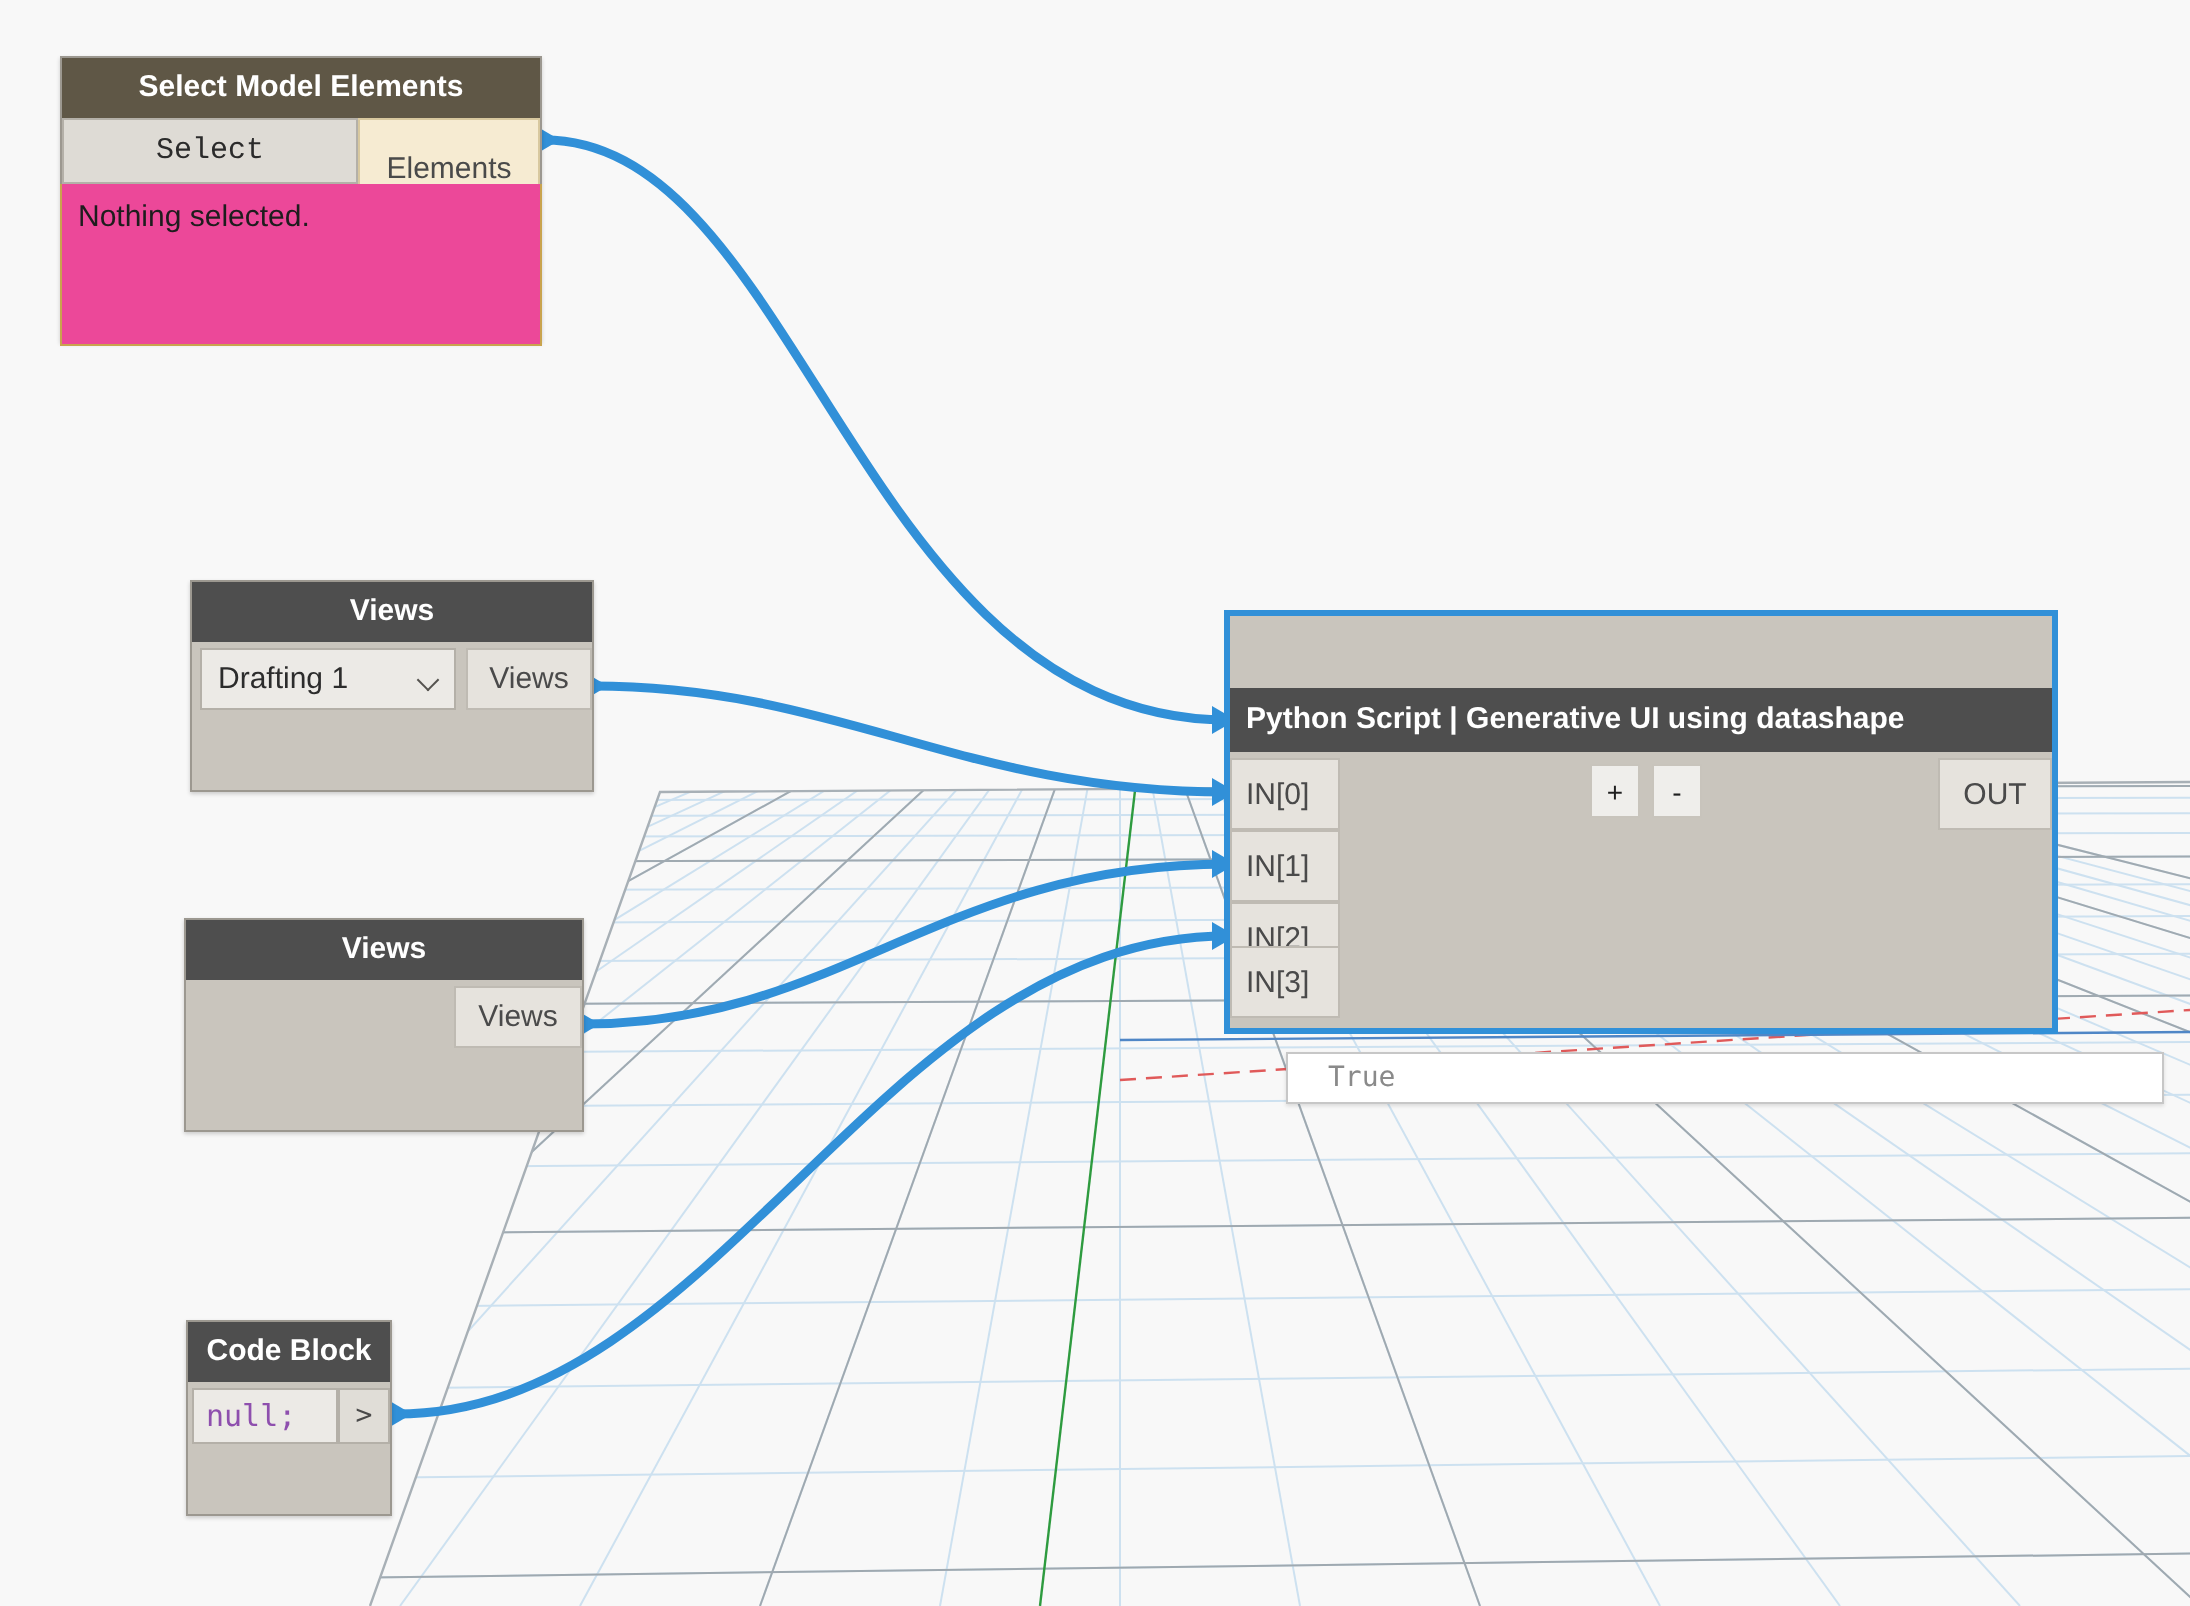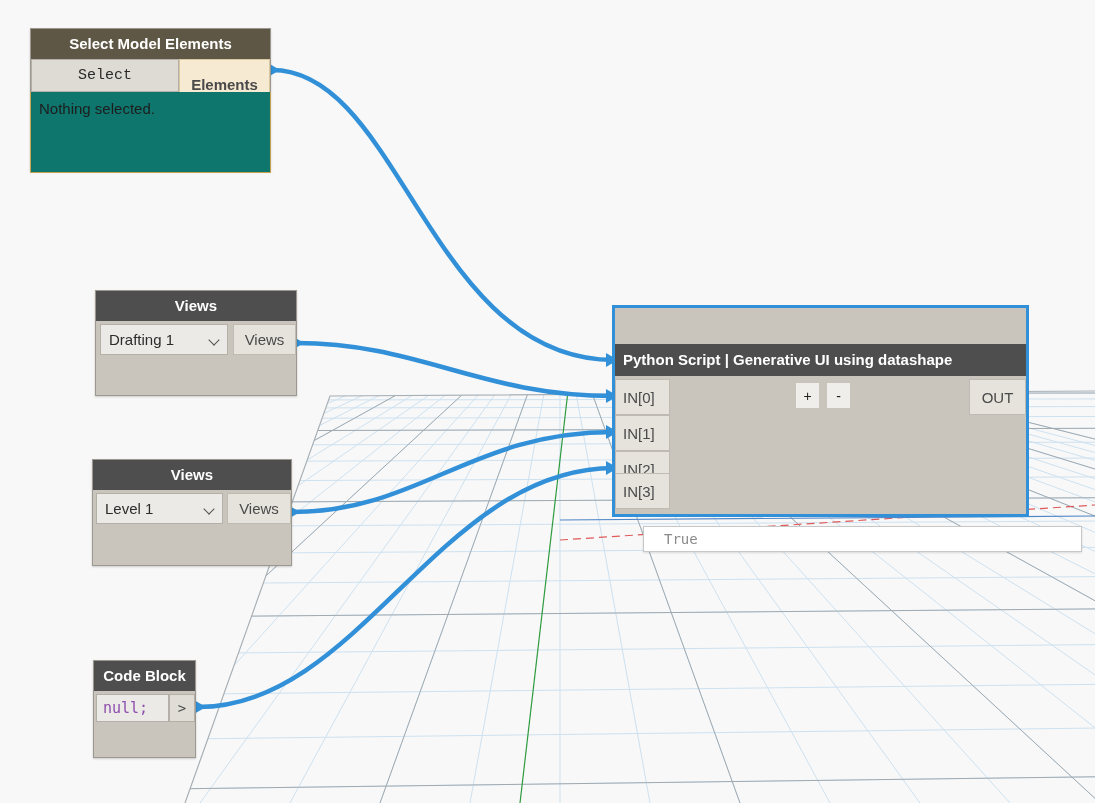--- a/index.html
+++ b/index.html
@@ -115,21 +115,21 @@
     align-items: center;
     justify-content: center;
     font-size: 15px;
     color: #2b2b2b;
   }
 
   
   .warn-body {
     position: absolute;
     box-sizing: border-box;
-    background: #0f766e;
+    background: #ec4899;
     border: 1px solid #c9a44e;
     border-top: none;
     color: #1d1d1d;
     font-size: 15px;
     padding: 8px 0 0 8px;
   }
 
   
   .minibtn {
     position: absolute;
@@ -318,43 +318,39 @@
       <polygon points="606,389 618,396 606,403"></polygon>
       <polygon points="606,425 618,432 606,439"></polygon>
       <polygon points="606,461 618,468 606,475"></polygon>
     </g>
   </svg>
 
   <div class="node" style="left:30px; top:28px; width:241px; height:143px;">
     <div class="node-header brown">Select Model Elements</div>
     <div class="node-body" style="height:113px;">
       <div class="pushbtn" style="left:0px; top:0px; width:148px; height:33px;font-family:Liberation Mono, monospace;">Select</div>
-      <div class="port out" style="top:0px; width:91px; height:51px; background:#f6ebd2; border-color:#d8c89f;font-weight:bold;">Elements</div>
+      <div class="port out" style="top:0px; width:91px; height:51px; background:#f6ebd2; border-color:#d8c89f;">Elements</div>
       <div class="warn-body" style="left:-1px; top:33px; width:241px; height:81px;">Nothing selected.</div>
     </div>
   </div>
 
   <div class="node" style="left:95px; top:290px; width:202px; height:106px;">
     <div class="node-header">Views</div>
     <div class="node-body" style="height:76px;">
       <div class="combo" style="left:4px; top:3px; width:128px; height:31px;">
         <span class="combo-val">Drafting 1</span>
         <span class="caret"></span>
       </div>
       <div class="port out" style="top:3px; width:63px; height:31px;">Views</div>
     </div>
   </div>
 
   <div class="node" style="left:92px; top:459px; width:200px; height:107px;">
     <div class="node-header">Views</div>
     <div class="node-body" style="height:77px;">
-      <div class="combo" style="left:3px; top:3px; width:127px; height:31px;">
-        <span class="combo-val">Level 1</span>
-        <span class="caret"></span>
-      </div>
       <div class="port out" style="top:3px; width:64px; height:31px;">Views</div>
     </div>
   </div>
 
   <div class="node" style="left:93px; top:660px; width:103px; height:98px;">
     <div class="node-header">Code Block</div>
     <div class="node-body" style="height:68px;">
       <div class="code-line" style="left:2px; top:3px; width:73px; height:28px;">null;</div>
       <div class="codeblock-out" style="left:75px; top:3px; width:26px; height:28px;">&gt;</div>
     </div>

